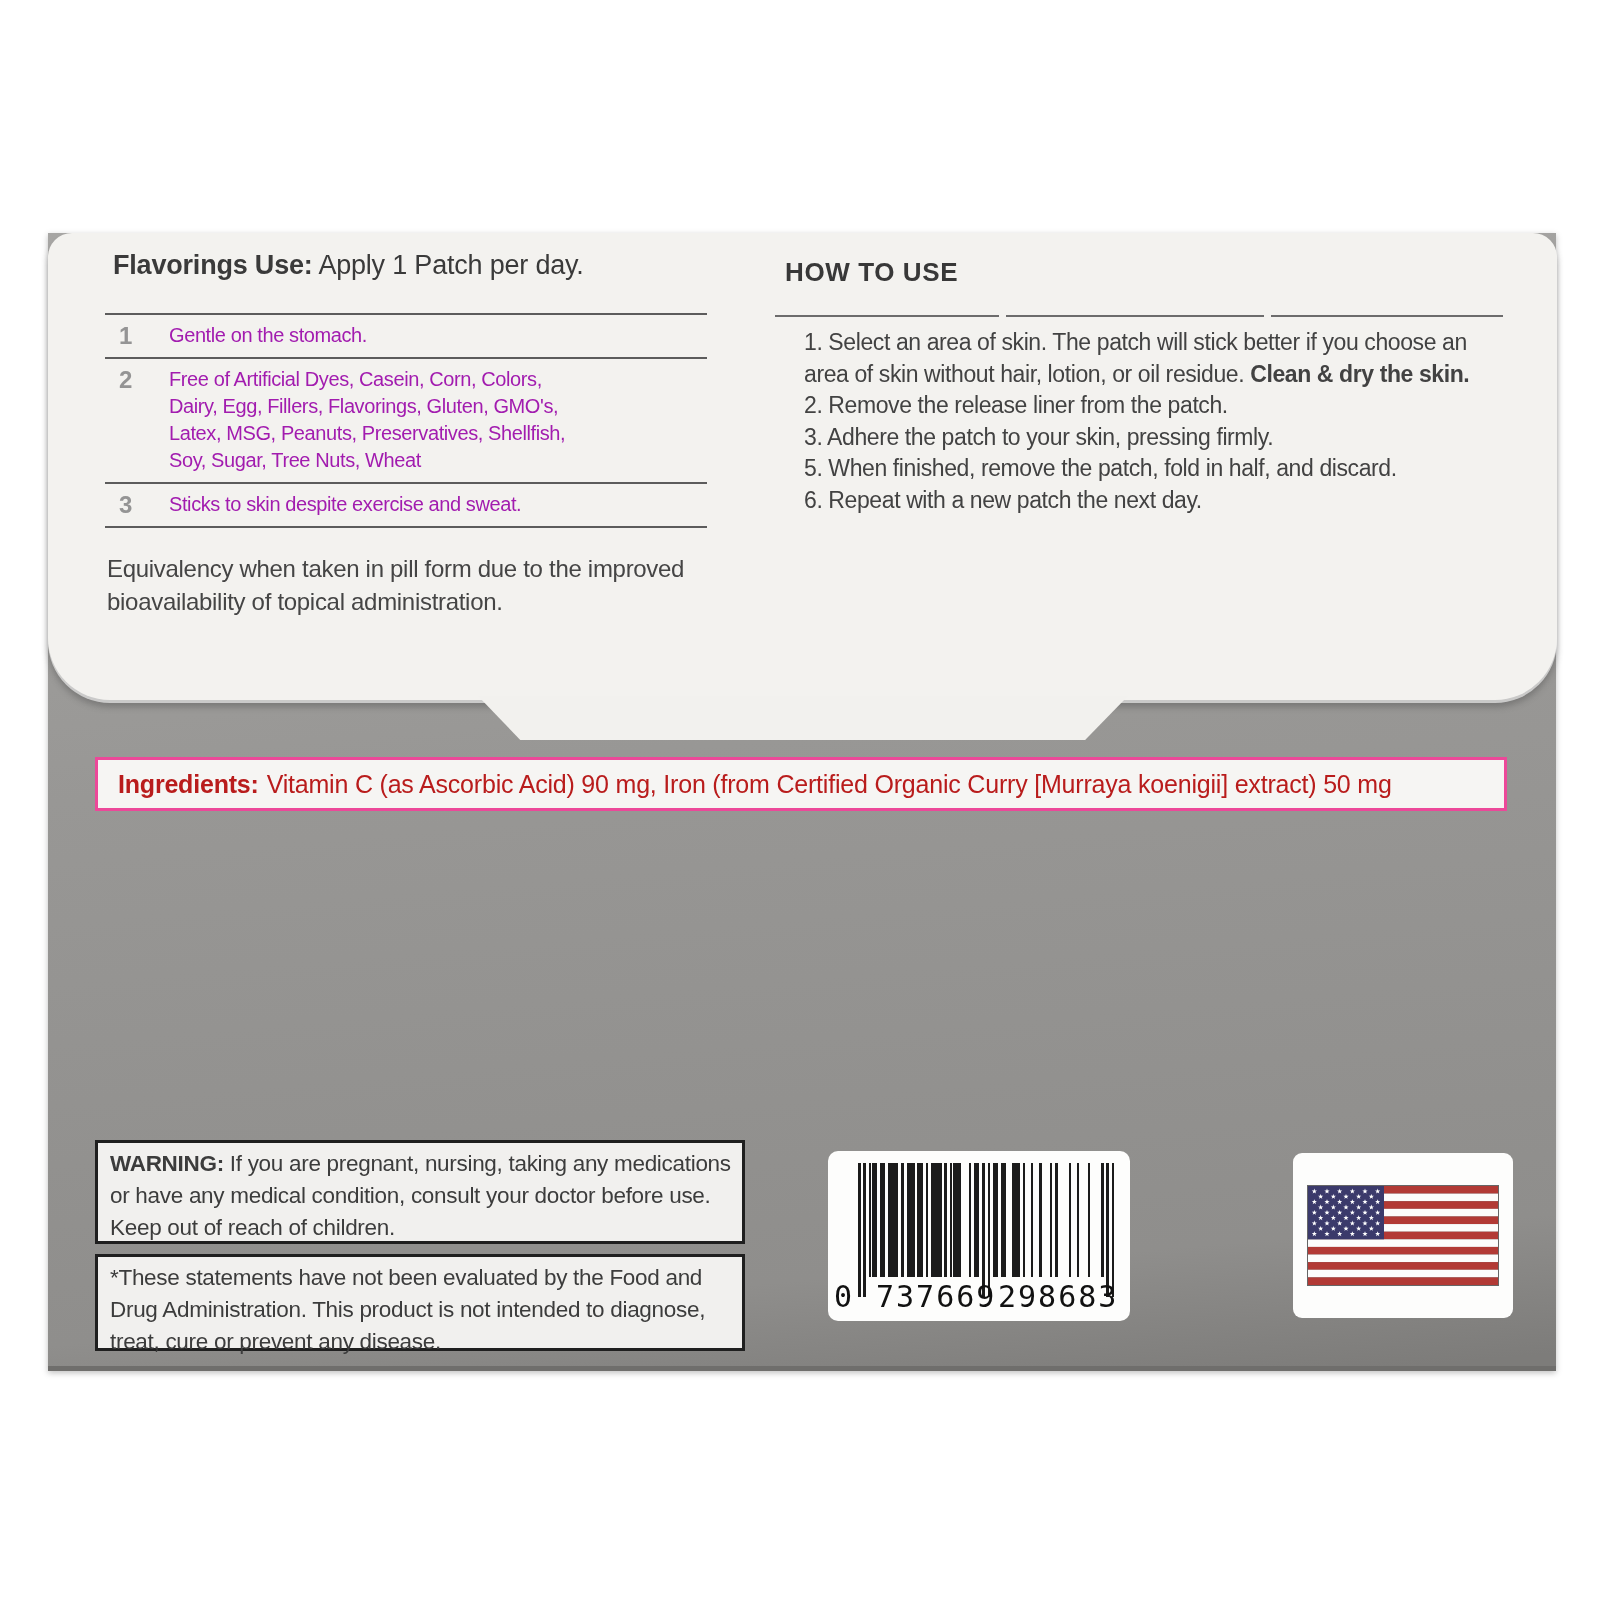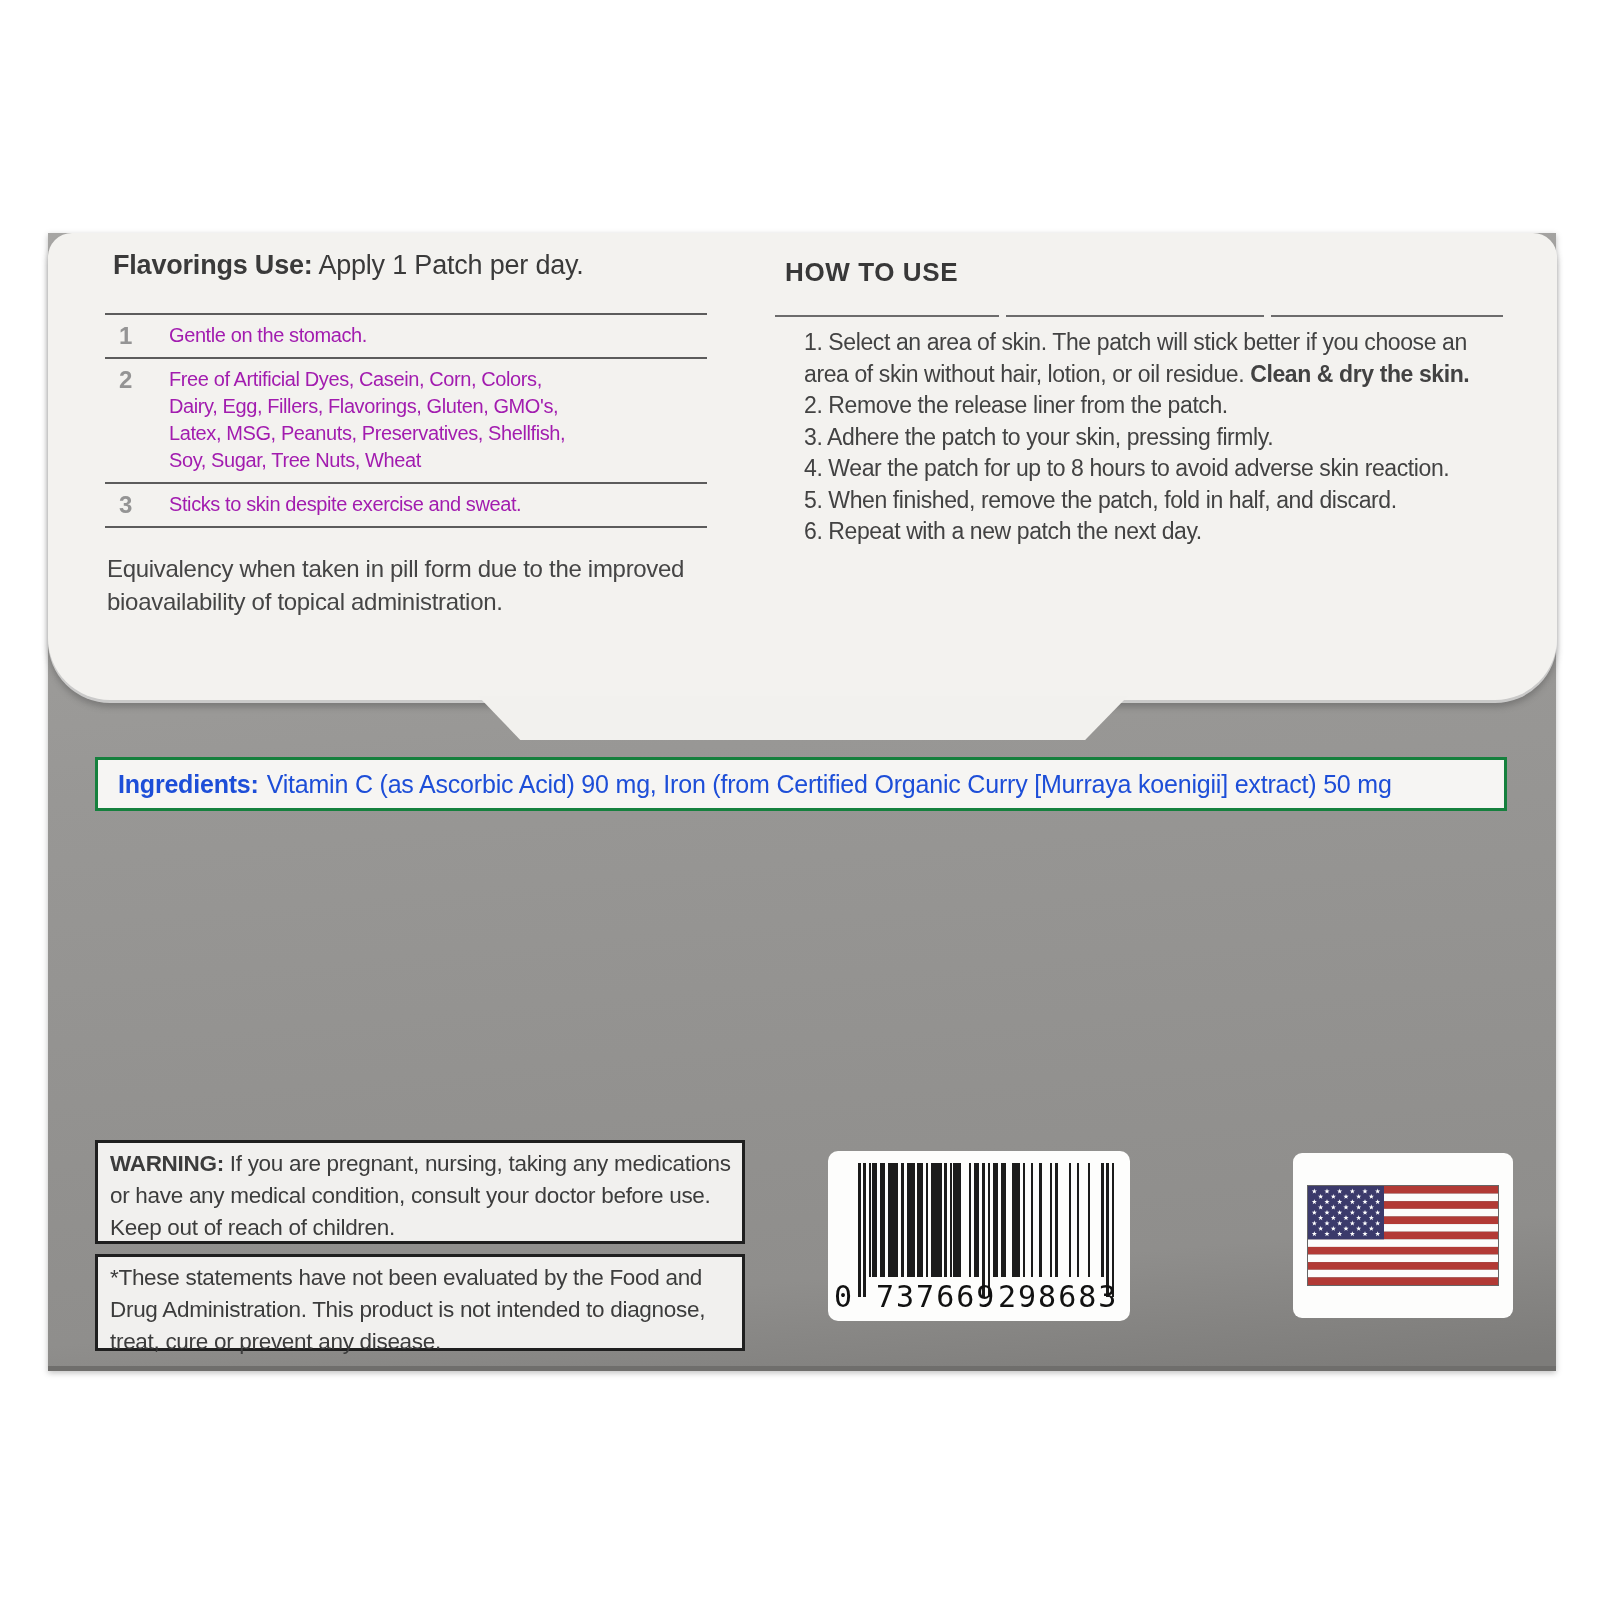--- a/index.html
+++ b/index.html
@@ -28,22 +28,22 @@
   .howto-title{position:absolute;left:785px;top:257px;font-size:26px;font-weight:bold;letter-spacing:.6px;color:#383838;}
   .howto-rule{position:absolute;left:775px;top:315px;width:728px;display:flex;gap:7px;}
   .howto-rule div{height:2px;background:#6c6c6c;}
   .howto-rule .s1{width:224px}.howto-rule .s2{width:258px}.howto-rule .s3{width:232px}
   .howto-steps{position:absolute;left:780px;top:327px;width:745px;font-size:23px;line-height:31.5px;
                letter-spacing:-.4px;color:#424242;margin-left:24px;}
   .howto-steps .step{white-space:nowrap;}
   .howto-steps .wrapline{white-space:nowrap;}
   
   .ingredients{position:absolute;left:95px;top:757px;width:1412px;height:54px;background:#f6f5f3;
-               border:3px solid #15803d;box-sizing:border-box;display:flex;align-items:center;
-               padding-left:20px;font-size:25px;letter-spacing:-.2px;color:#1d4ed8;white-space:nowrap;}
+               border:3px solid #ec4899;box-sizing:border-box;display:flex;align-items:center;
+               padding-left:20px;font-size:25px;letter-spacing:-.2px;color:#b91c1c;white-space:nowrap;}
   .ingredients b{margin-right:8px;}
   
   .warnbox{position:absolute;left:95px;width:650px;background:#f1f0ee;border:3px solid #1f1f1f;
            box-sizing:border-box;padding:5px 10px 6px 12px;font-size:22.5px;line-height:32px;
            letter-spacing:-.3px;color:#3c3c3c;}
   .warnbox .pre{white-space:pre-line;}
   #warning-box{top:1140px;height:104px;}
   #disclaimer-box{top:1254px;height:97px;}
   
   .barcode-panel{position:absolute;left:828px;top:1151px;width:302px;height:170px;background:#fdfdfc;
@@ -103,21 +103,20 @@
   <div class="howto-rule">
     <div class="s1"></div>
       <div class="s2"></div>
       <div class="s3"></div>
   </div>
   <div class="howto-steps">
     <div class="wrapline">1. Select an area of skin. The patch will stick better if you choose an</div>
     <div class="wrapline"><span>area of skin without hair, lotion, or oil residue. </span><b>Clean &amp; dry the skin.</b></div>
     <div class="step">2. Remove the release liner from the patch.</div>
     <div class="step">3. Adhere the patch to your skin, pressing firmly.</div>
-    <div class="step">4. Wear the patch for up to 8 hours to avoid adverse skin reaction.</div>
     <div class="step">5. When finished, remove the patch, fold in half, and discard.</div>
     <div class="step">6. Repeat with a new patch the next day.</div>
   </div>
 
   <div class="ingredients">
     <b>Ingredients:</b>
     <span>Vitamin C (as Ascorbic Acid) 90 mg, Iron (from Certified Organic Curry [Murraya koenigii] extract) 50 mg</span>
   </div>
 
   <div class="warnbox" id="disclaimer-box">

